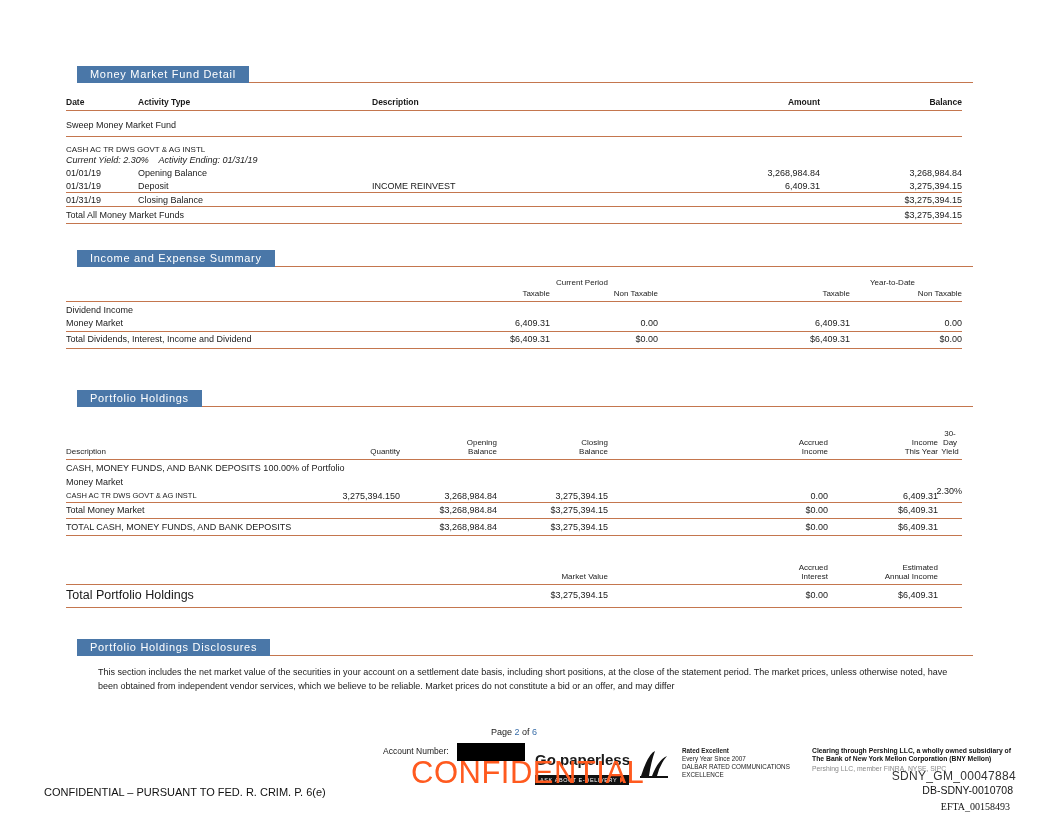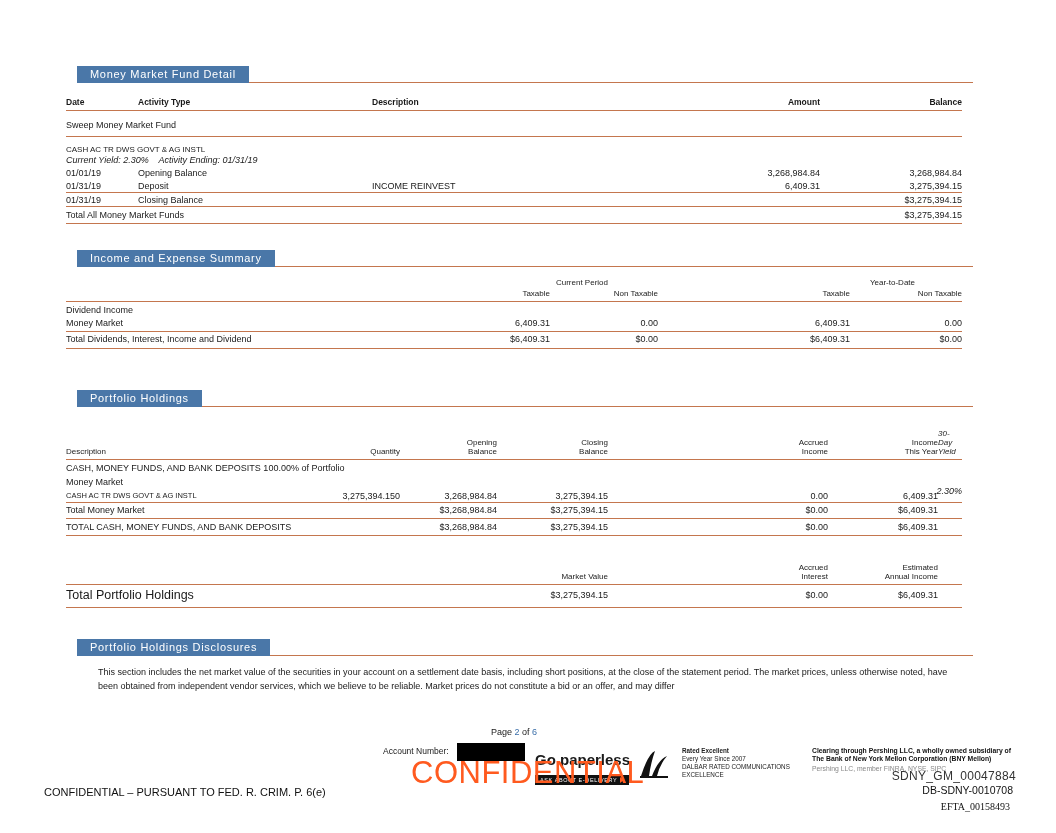--- a/index.html
+++ b/index.html
@@ -28,21 +28,21 @@
   .sm { font-size:7.5px; }
   .hd { font-weight:bold; font-size:8.5px; }
   .hd2 { font-size:8px; color:#222; }
   .r { text-align:right; }
   .pre { white-space:pre-line; }
   .presp { white-space:pre;font-style:italic; }
   .bb { border-bottom:1px solid #C4764E; }
   .bt { border-top:1px solid #C4764E; }
   .row { padding:1.5px 0; align-items:center; }
   .ra { position:relative; }
-  .ra-in { position:absolute; right:0; bottom:0; white-space:pre-line; text-align:left;font-style:italic; }
+  .ra-in { position:absolute; right:0; bottom:0; white-space:pre-line; text-align:center; }
 
   .body-text { font-size:9px; line-height:13.5px;margin-left:32px; }
   .link { color:#3A6EA8; }
 
   .pill {
     margin-top:2px; background:#111; color:#fff; font-size:5.5px; letter-spacing:0.6px;
     padding:2px 5px; display:inline-flex; align-items:center; gap:3px; white-space:nowrap;
   }
   .tri { width:0; height:0; border-left:4px solid #FF5A1F; border-top:3px solid transparent; border-bottom:3px solid transparent; display:inline-block; }
   .watermark { font-size:31px; letter-spacing:0.5px; color:#FF5A1F; font-weight:500; z-index:9; white-space:nowrap; }

